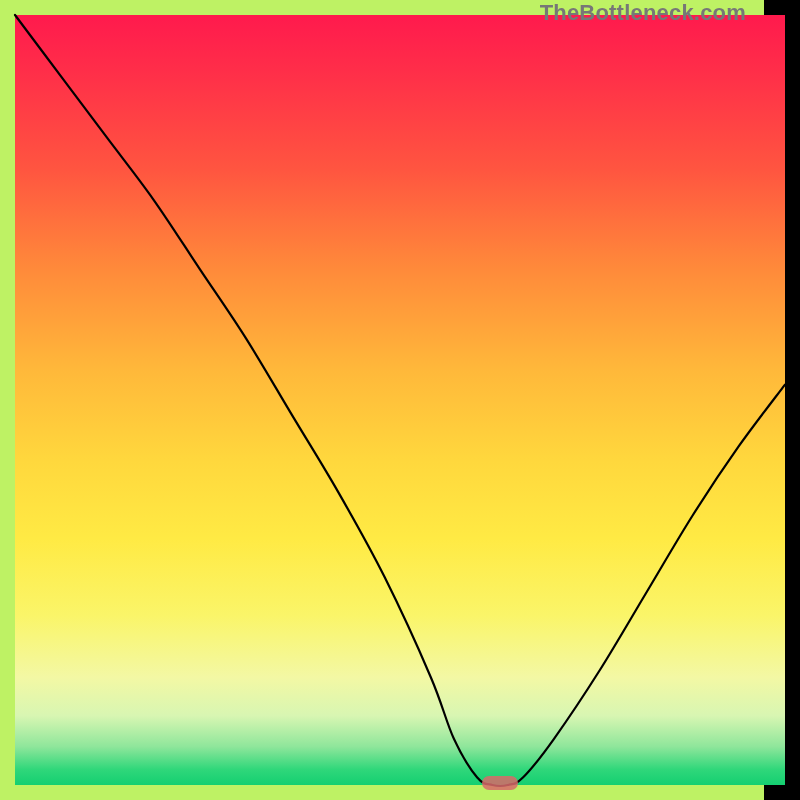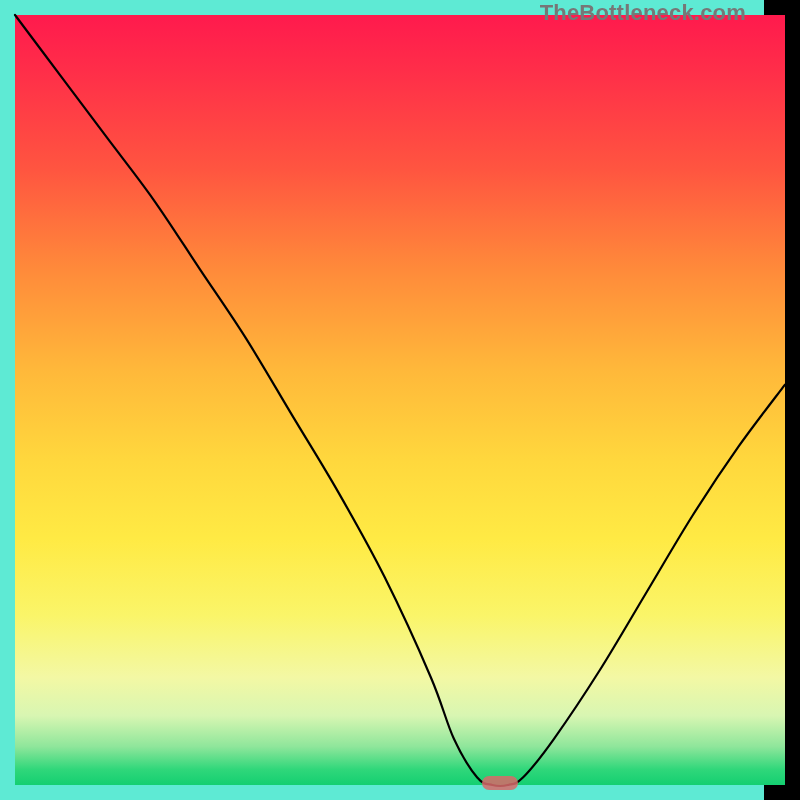--- a/index.html
+++ b/index.html
@@ -8,21 +8,21 @@
     width: 800px;
     height: 800px;
     overflow: hidden;
     background: #000;
     font-family: Arial, Helvetica, sans-serif;
   }
   .frame {
     position: relative;
     width: 764px;
     height: 800px;
-    background: #5eead4;
+    background: #bef264;
   }
   .plot-area {
     position: absolute;
     left: 15px;
     top: 15px;
     width: 770px;
     height: 770px;
     
     background: linear-gradient(
       to bottom,

